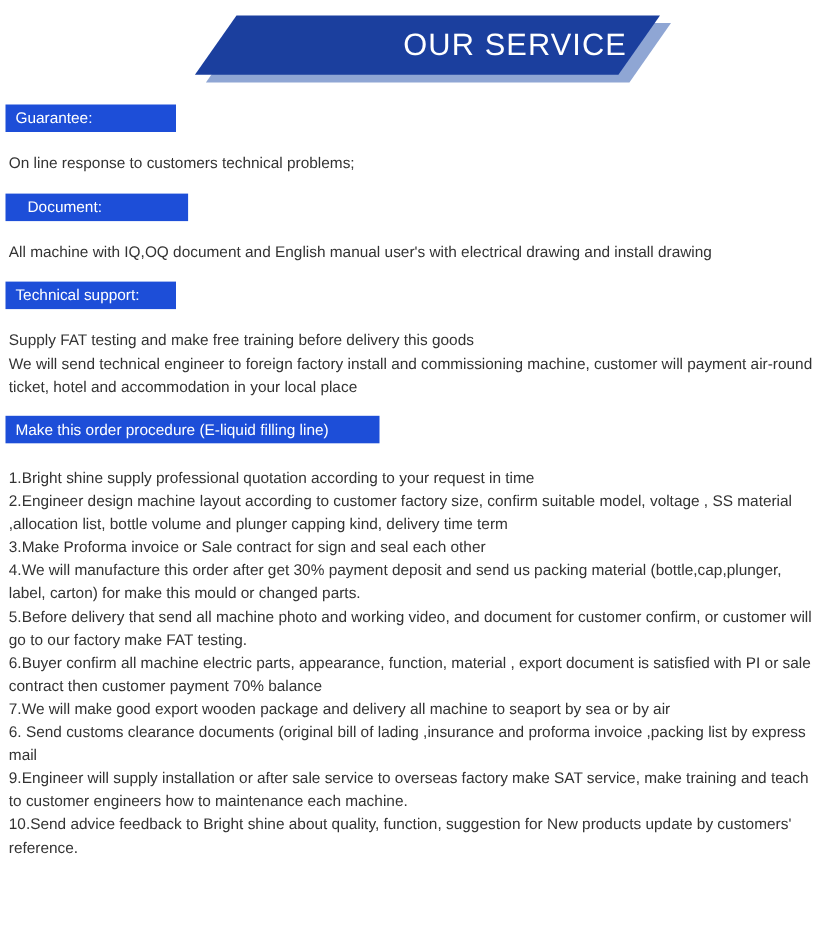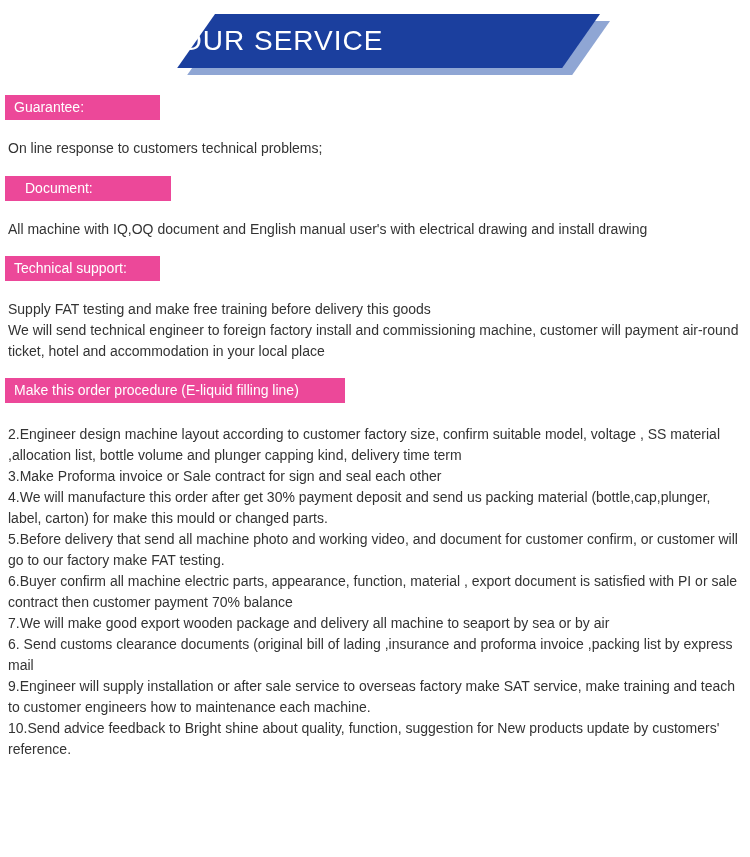--- a/index.html
+++ b/index.html
@@ -41,33 +41,33 @@
     transform: skewX(-35deg);
     transform-origin: top left;
   }
   .banner-title {
     position: absolute;
     left: 180px;
     top: 0;
     width: 390px;
     height: 63px;
     line-height: 54px;
-    text-align: left;
+    text-align: right;
     color: #ffffff;
     font-size: 28px;
     letter-spacing: 1px;
   }
 
   
   .section-bar {
     margin-left: 5px;
     height: 25px;
     line-height: 25px;
     padding-left: 9px;
-    background: #ec4899;
+    background: #1d4ed8;
     color: #ffffff;
     font-size: 14px;
   }
   .bar-narrow { width: 146px; }
   .bar-wide   { width: 331px; }
 
   .bar-guarantee { margin-top: 19px; }
   .bar-document  { margin-top: 17px; padding-left: 20px; }
   .bar-technical { margin-top: 16px; }
   .bar-procedure { margin-top: 16px; }
@@ -110,20 +110,21 @@
 </div>
 
 <div class="section-bar bar-narrow bar-technical">Technical support:</div>
 <div class="body-text">
   <p>Supply FAT testing and make free training before delivery this goods</p>
   <p>We will send technical engineer to foreign factory install and commissioning machine, customer will payment air-round ticket, hotel and accommodation in your local place</p>
 </div>
 
 <div class="section-bar bar-wide bar-procedure">Make this order procedure (E-liquid filling line)</div>
 <div class="body-text procedure-list">
+  <p>1.Bright shine supply professional quotation according to your request in time</p>
   <p>2.Engineer design machine layout according to customer factory size, confirm suitable model, voltage , SS material ,allocation list, bottle volume and plunger capping kind, delivery time term</p>
   <p>3.Make Proforma invoice or Sale contract for sign and seal each other</p>
   <p>4.We will manufacture this order after get 30% payment deposit and send us packing material (bottle,cap,plunger, label, carton) for make this mould or changed parts.</p>
   <p>5.Before delivery that send all machine photo and working video, and document for customer confirm, or customer will go to our factory make FAT testing.</p>
   <p>6.Buyer confirm all machine electric parts, appearance, function, material , export document is satisfied with PI or sale contract then customer payment 70% balance</p>
   <p>7.We will make good export wooden package and delivery all machine to seaport by sea or by air</p>
   <p>6. Send customs clearance documents (original bill of lading ,insurance and proforma invoice ,packing list by express mail</p>
   <p>9.Engineer will supply installation or after sale service to overseas factory make SAT service, make training and teach to customer engineers how to maintenance each machine.</p>
   <p>10.Send advice feedback to Bright shine about quality, function, suggestion for New products update by customers' reference.</p>
 </div>

